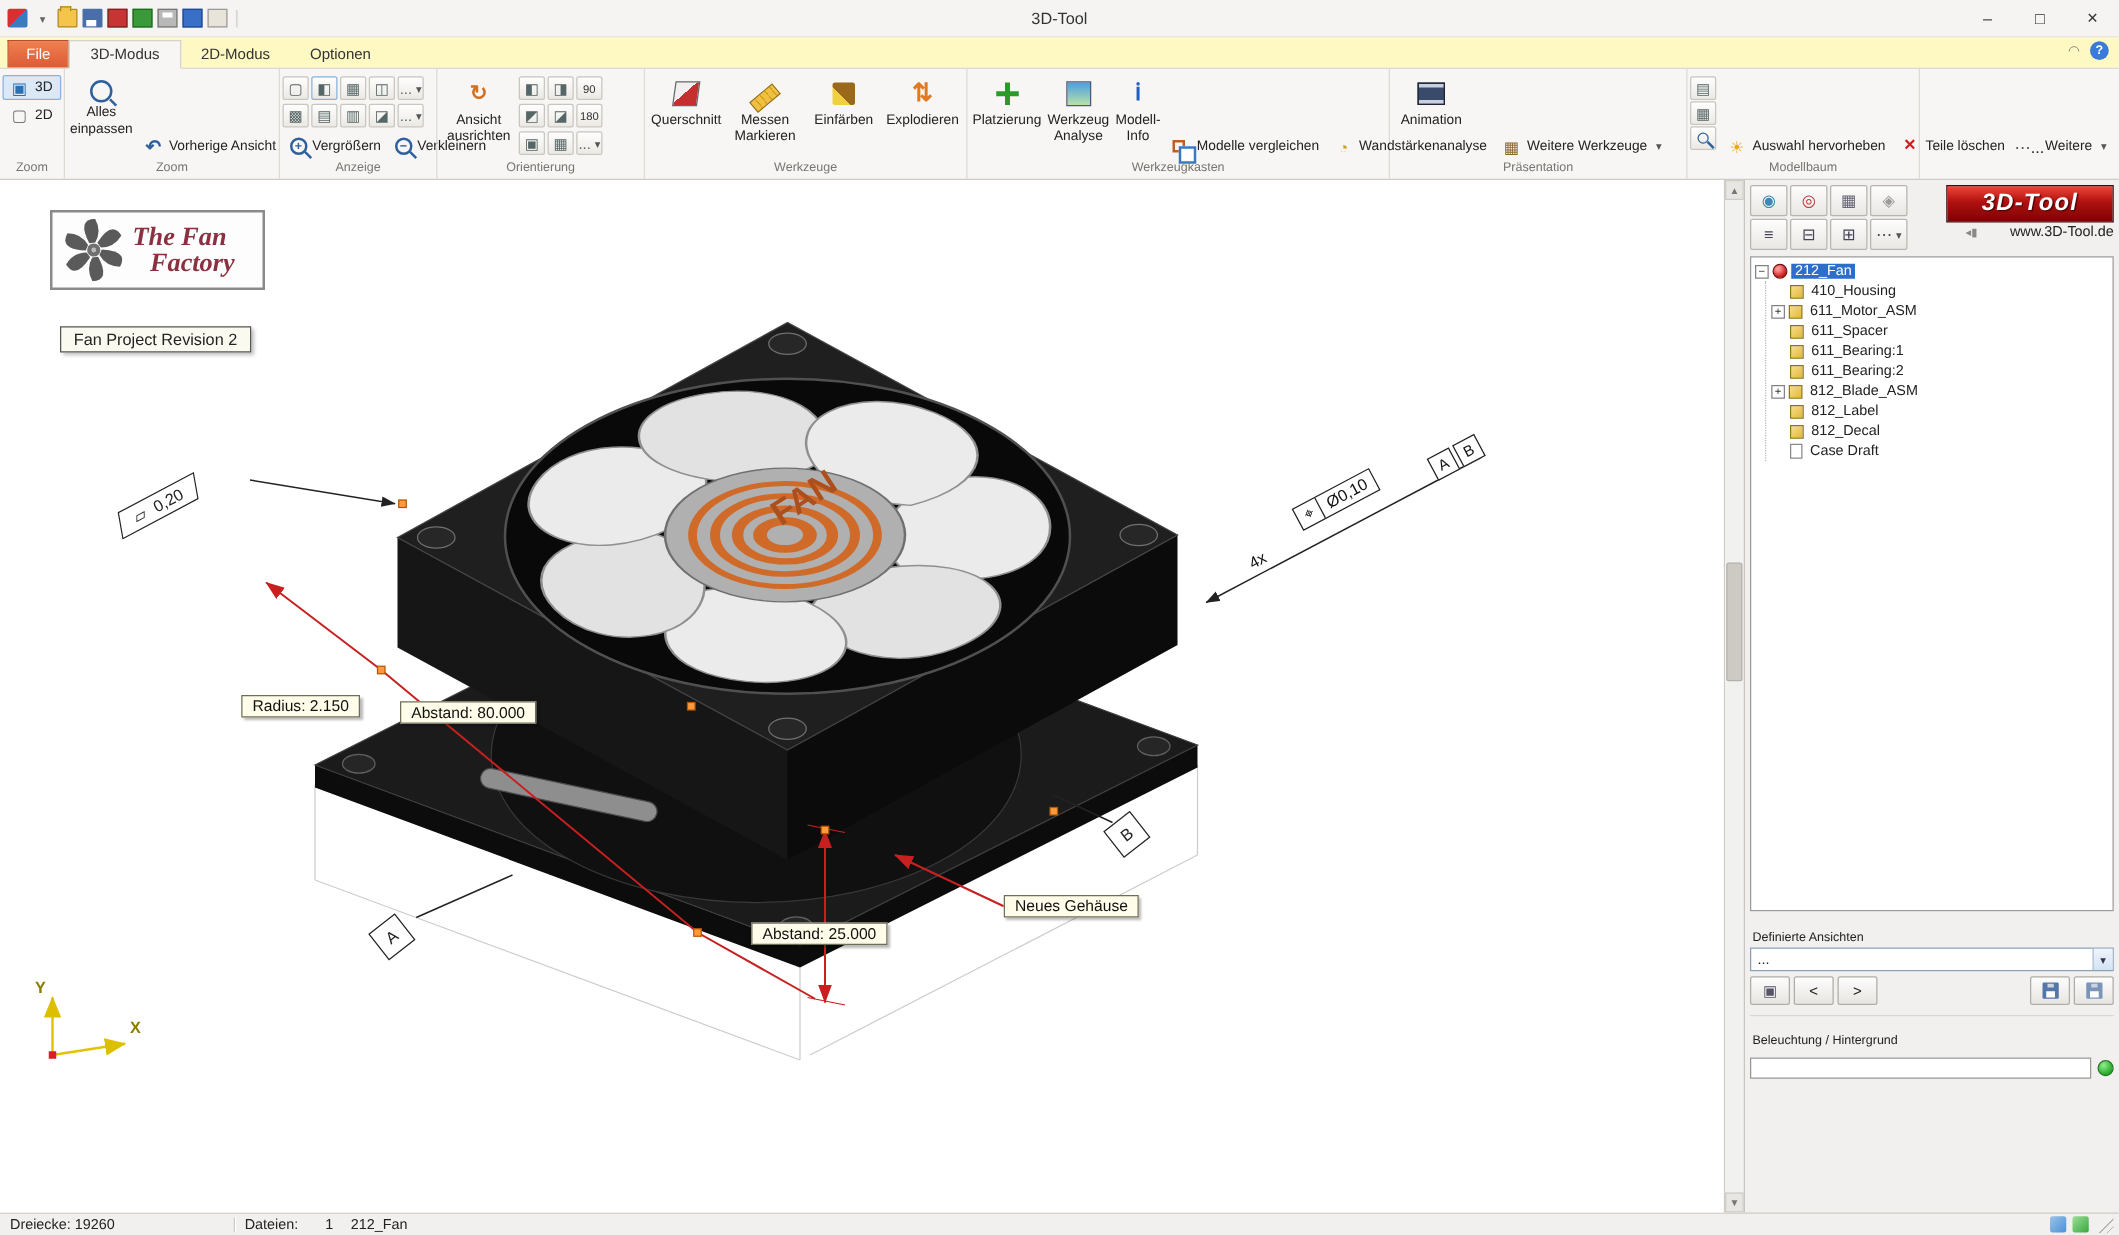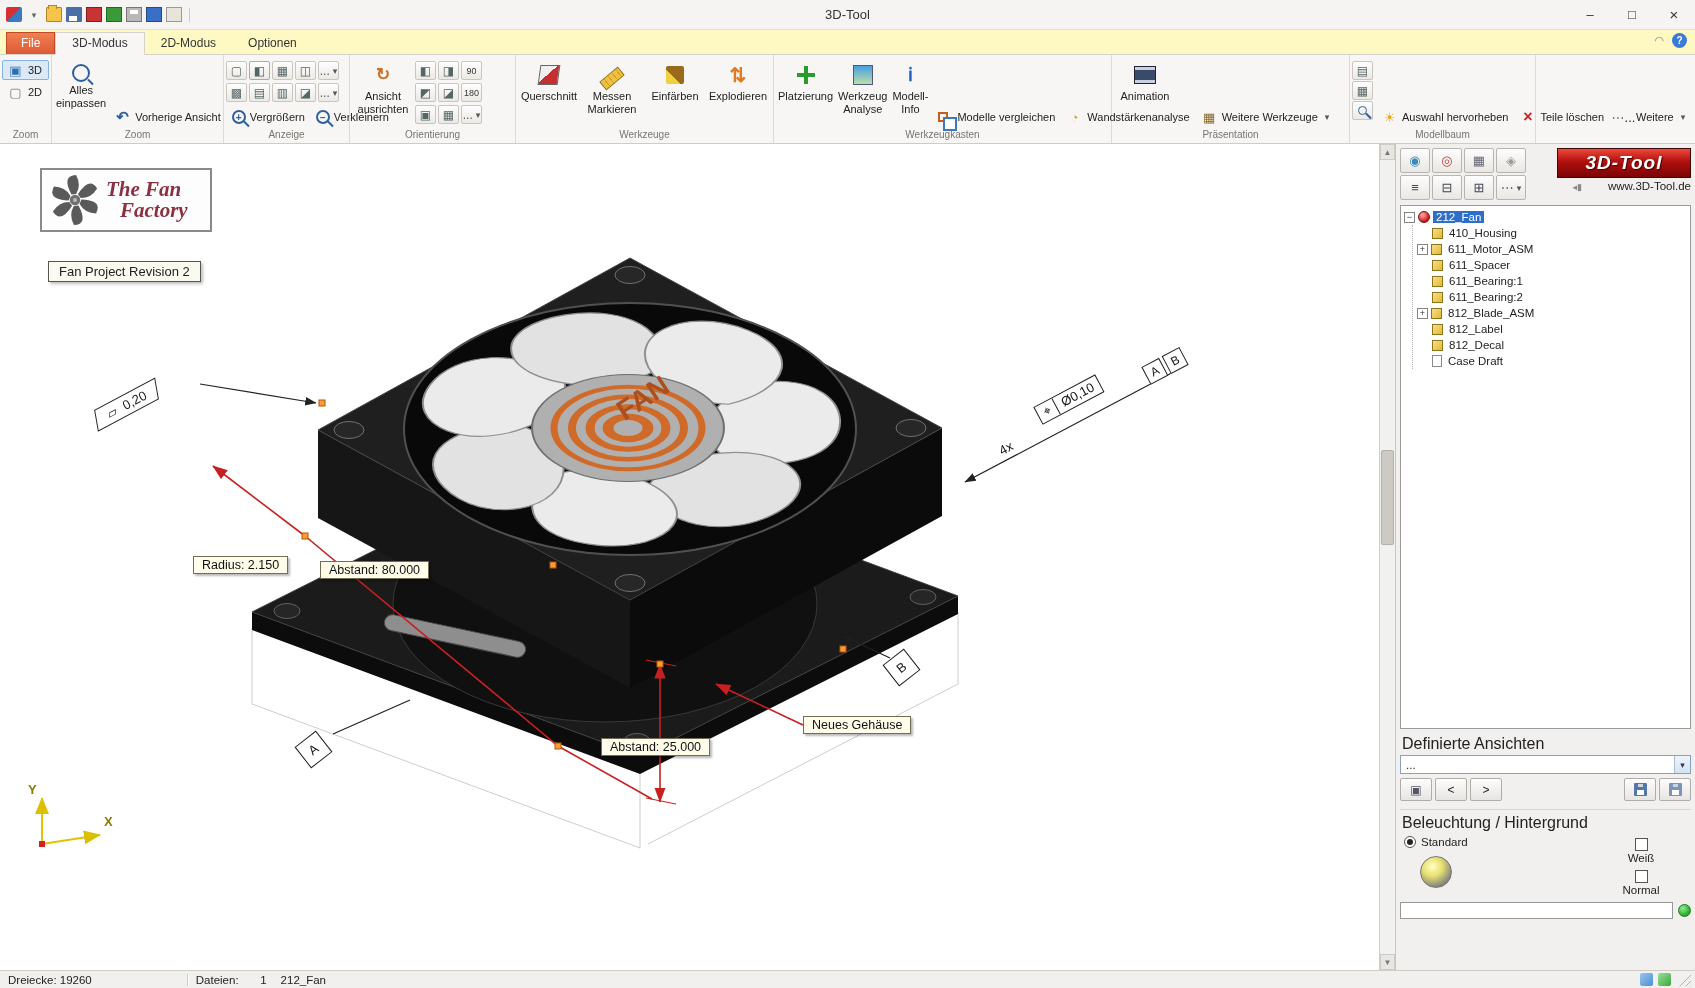--- a/index.html
+++ b/index.html
@@ -131,21 +131,21 @@
   .tchildren { margin-left:8px; border-left:1px dotted #b8b8b8; padding-left:4px; }
   .exp { width:11px; height:11px; border:1px solid #848484; background:#fff; font-size:9px; line-height:9px; text-align:center; color:#333; flex:none; }
   .exp.minus::before { content:"−"; }
   .exp.plus::before { content:"+"; }
   .exp-sp { width:12px; flex:none; }
   .ico-root { width:12px; height:12px; border-radius:50%; background:radial-gradient(circle at 35% 30%,#ff9090 15%,#c81818 70%); border:1px solid #701010; flex:none; }
   .ico-part { width:11px; height:11px; background:linear-gradient(135deg,#f6df8a,#e3b83a); border:1px solid #8f7518; flex:none; }
   .ico-page { width:10px; height:12px; background:#fff; border:1px solid #8a8a8a; flex:none; }
   .tlabel { padding:0 3px; white-space:nowrap; }
   .tlabel.selected { background:#2e6ecb; color:#fff; }
-  .sb-caption { font-size:16px; color:#222; margin:2px 2px 2px; }
+  .sb-caption { font-size:10px; color:#222; margin:12px 2px 2px; }
   .sb-select { height:19px; border:1px solid #8aa0b8; background:#fff; display:flex; align-items:center; }
   .sb-select .val { flex:1; padding-left:5px; font-size:11.5px; }
   .sb-select .dd { width:16px; align-self:stretch; border-left:1px solid #a8bccf; background:linear-gradient(180deg,#eef4fb,#d3e3f3); display:flex; align-items:center; justify-content:center; }
   .sb-select .dd::before { content:"▾"; font-size:9px; color:#335; }
   .vbtn-row { display:flex; gap:3px; margin-top:4px; align-items:center; }
   .vbtn { width:32px; height:23px; border:1px solid #b0ada8; background:linear-gradient(180deg,#fdfdfd,#e7e5e1); border-radius:2px; display:flex; align-items:center; justify-content:center; font-size:12px; }
   .disk { width:13px; height:13px; background:#5577a8; border-radius:1px; position:relative; }
   .disk::after { content:""; position:absolute; left:3px; bottom:1px; width:7px; height:5px; background:#fff; }
   .disk::before { content:""; position:absolute; left:4px; top:1px; width:5px; height:3px; background:#cdd6e0; }
   .light-sec { border-top:1px solid #d8d6d2; margin-top:8px; padding-top:2px; }
@@ -668,39 +668,20 @@
         <div class="vbtn">
             <span class="disk"></span>
           </div>
         <div class="vbtn">
             <span class="disk" style="background:#7a95b8"></span>
           </div>
       </div>
 
       <div class="light-sec">
         <div class="sb-caption">Beleuchtung / Hintergrund</div>
-        <div class="light-panel">
-          <div class="lp-left">
-            <div class="radio-row">
-              <span class="radio on"></span>
-              <span>Standard</span>
-            </div>
-            <div class="sphere"></div>
-          </div>
-          <div class="lp-right">
-            <div class="chk-stack">
-              <span class="chk"></span>
-              <span>Weiß</span>
-            </div>
-            <div class="chk-stack">
-              <span class="chk"></span>
-              <span>Normal</span>
-            </div>
-          </div>
-        </div>
       </div>
 
       <div class="sb-bottom-row">
         <div class="sb-field"></div>
         <div class="green-dot"></div>
       </div>
     </div>
   </div>
 
   <div class="statusbar">

